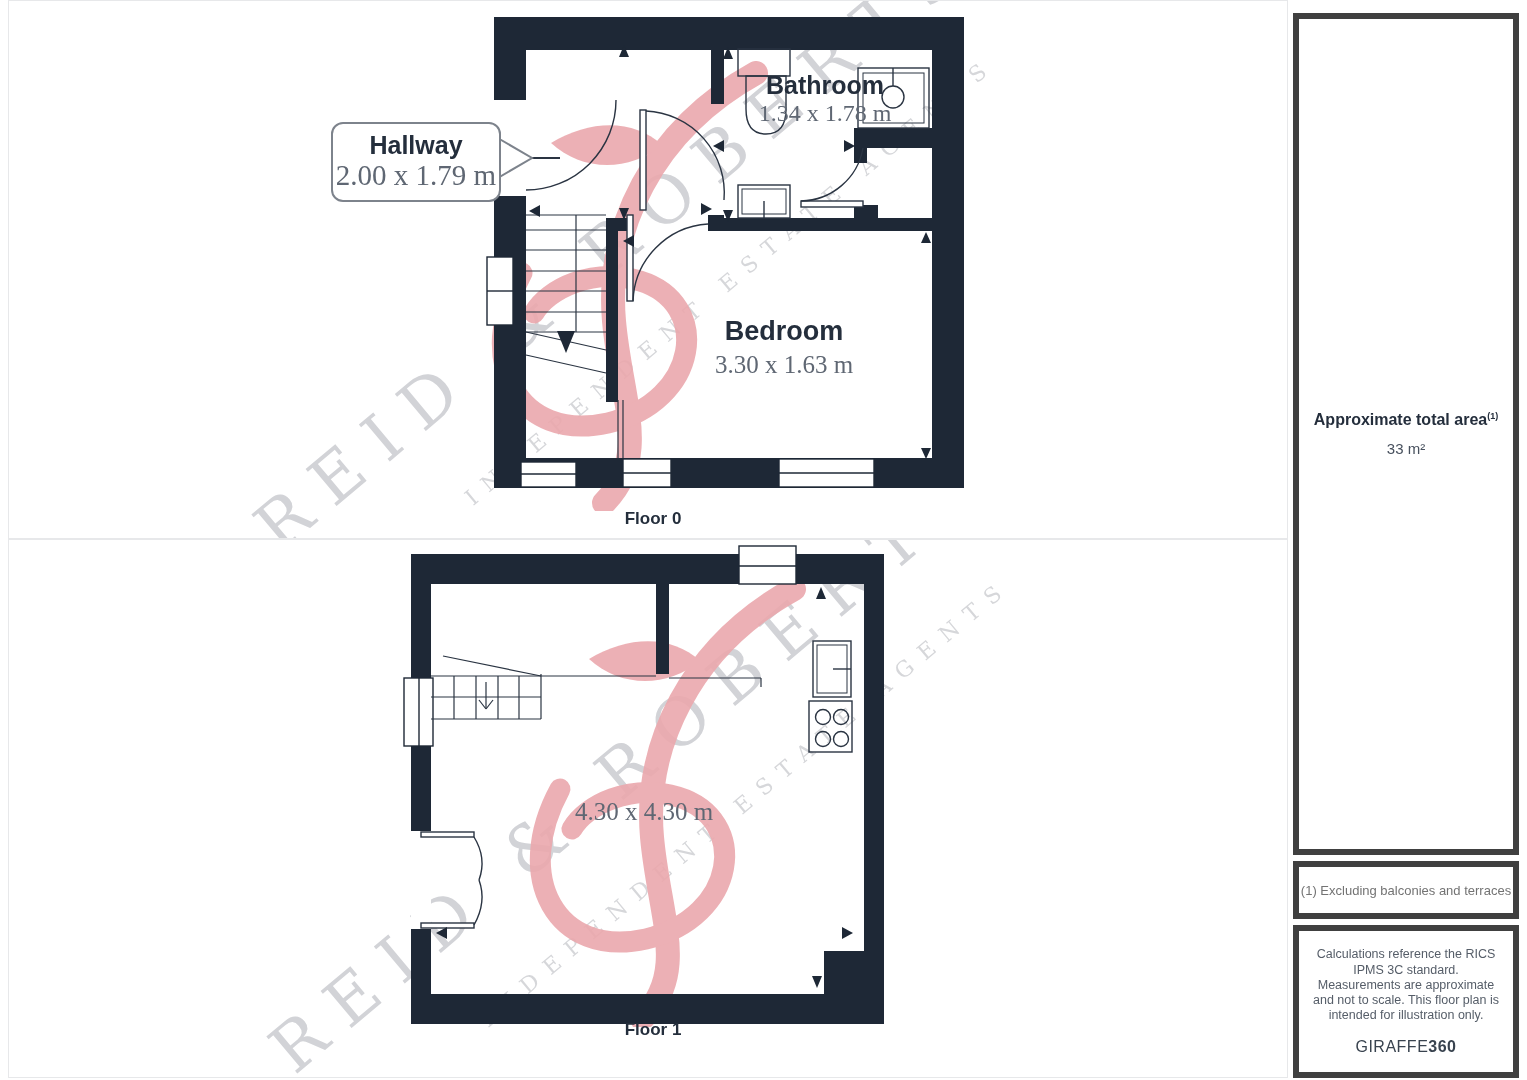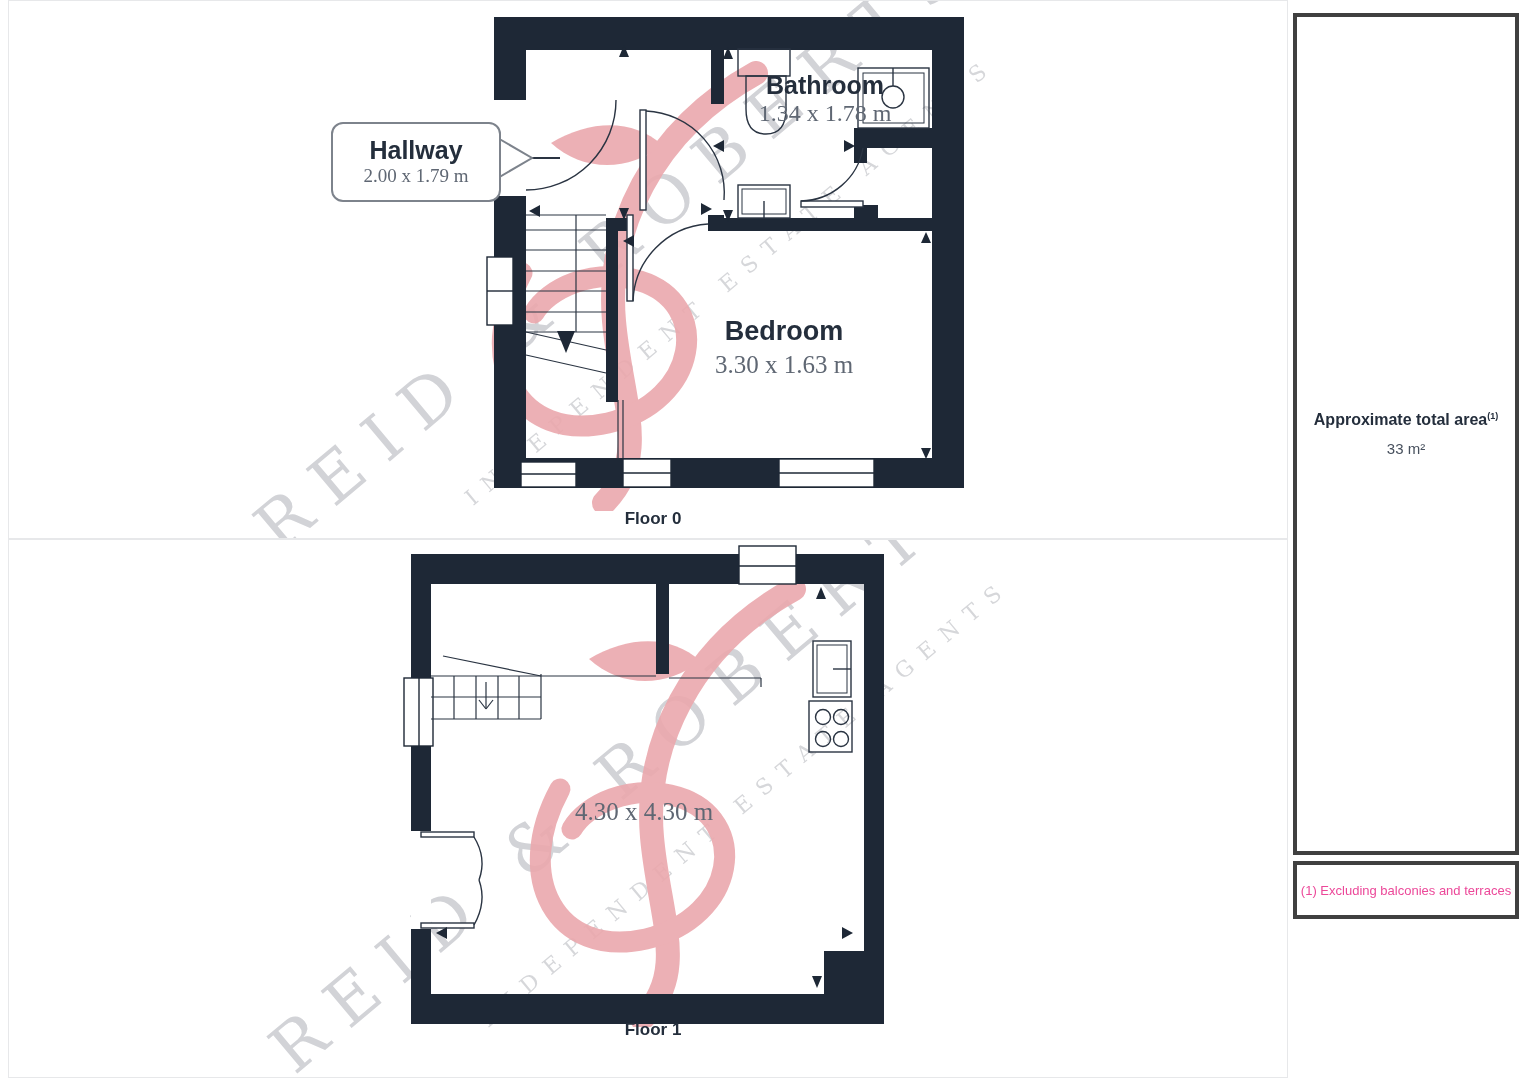--- a/index.html
+++ b/index.html
@@ -19,30 +19,30 @@
   .wm-pink{position:absolute;z-index:1;pointer-events:none;transform:translate(-50%,-50%);opacity:.9;}
   
   .room-label{position:absolute;z-index:3;transform:translateX(-50%);white-space:nowrap;text-align:center;}
   .room-name{font-weight:700;color:#242e3c;}
   .room-dims{color:#5f6773;font-family:Liberation Serif, serif;}
   .floor-label{position:absolute;z-index:3;transform:translateX(-50%);font-size:17px;font-weight:700;color:#242e3c;padding-left:8px;}
   .callout{position:absolute;z-index:3;left:322px;top:121px;width:166px;height:76px;
            background:#fff;border:2px solid #81889297;border-radius:12px;display:flex;flex-direction:column;
            align-items:center;justify-content:center;border-color:#7d838c;}
   .callout .room-name{font-size:25px;line-height:1.1;}
-  .callout .room-dims{font-size:19px;line-height:1.15;}
+  .callout .room-dims{font-size:29px;line-height:1.15;}
   
-  .side-section{position:absolute;left:1293px;width:226px;background:#fff;border:4px solid #404040;
+  .side-section{position:absolute;left:1293px;width:226px;background:#fff;border:6px solid #404040;
                 box-sizing:border-box;display:flex;flex-direction:column;align-items:center;justify-content:center;
                 text-align:center;}
   #side-area{top:13px;height:842px;}
   #side-area .title{font-size:16px;font-weight:700;color:#242e3c;}
   #side-area .title sup{font-size:9px;font-weight:700;}
   #side-area .value{font-size:15px;color:#47505d;margin-top:11px;}
-  #side-footnote{top:861px;height:58px;font-size:13px;color:#ec4899;}
+  #side-footnote{top:861px;height:58px;font-size:13px;color:#737373;}
   #side-disclaimer{top:925px;height:153px;}
   #side-disclaimer .text{width:186px;font-size:12.5px;line-height:1.22;color:#555d68;}
   .brand{margin-top:14px;font-size:16px;letter-spacing:.5px;color:#39434f;}
   .brand .light{font-weight:400;}
   .brand .bold{font-weight:700;}
 </style>
 </head>
 <body>
 
 <div class="page">
@@ -237,14 +237,20 @@
     <div class="title">
       <span>Approximate total area</span><sup>(1)</sup>
     </div>
     <div class="value">33 m²</div>
   </aside>
 
   <aside class="side-section" id="side-footnote">
     <div>(1) Excluding balconies and terraces</div>
   </aside>
 
+  <aside class="side-section" id="side-disclaimer">
+    <div class="text">Calculations reference the RICS IPMS 3C standard. Measurements are approximate and not to scale. This floor plan is intended for illustration only.</div>
+    <div class="brand">
+      <span class="light">GIRAFFE</span><span class="bold">360</span>
+    </div>
+  </aside>
 
 </div>
 
 </body></html>

